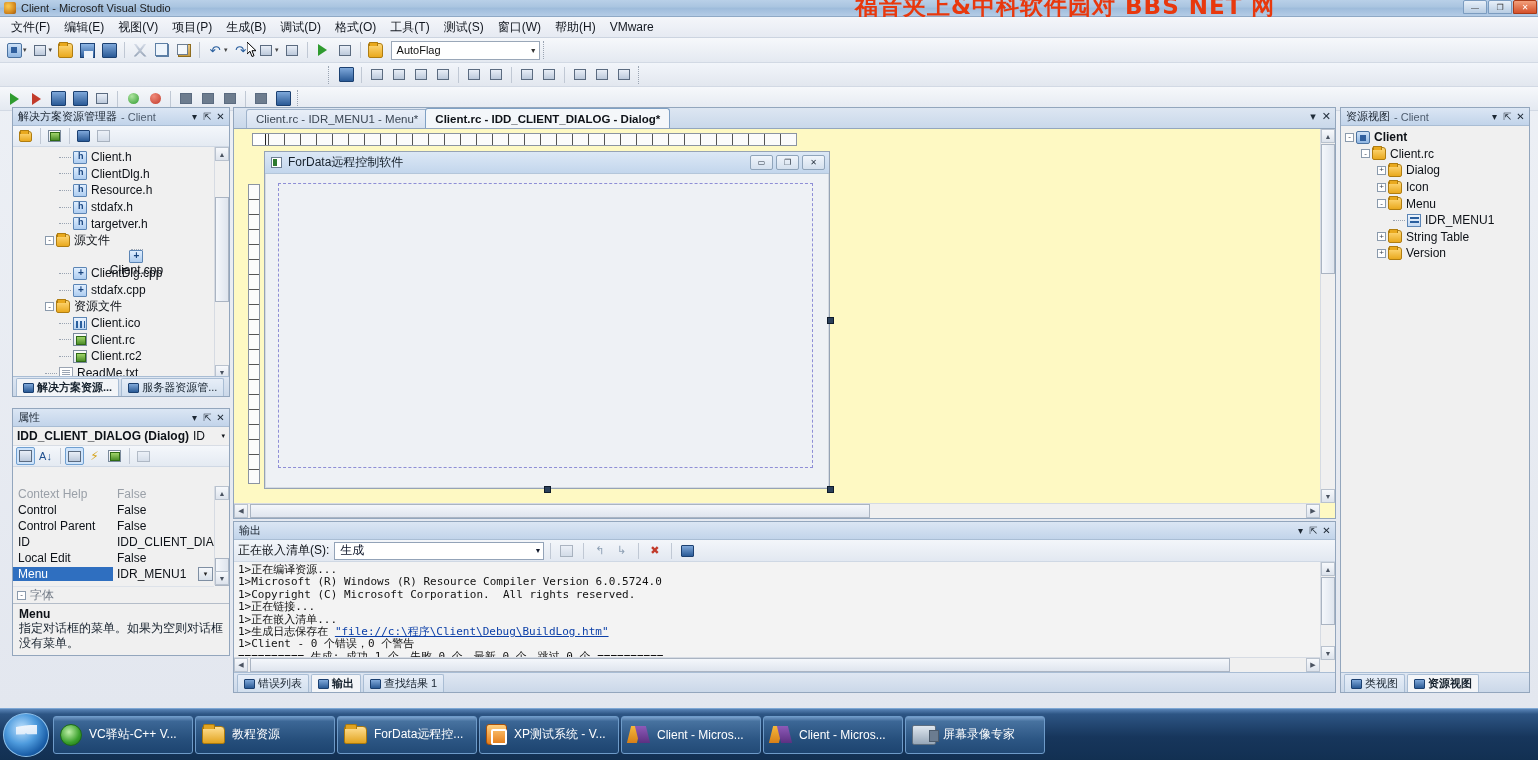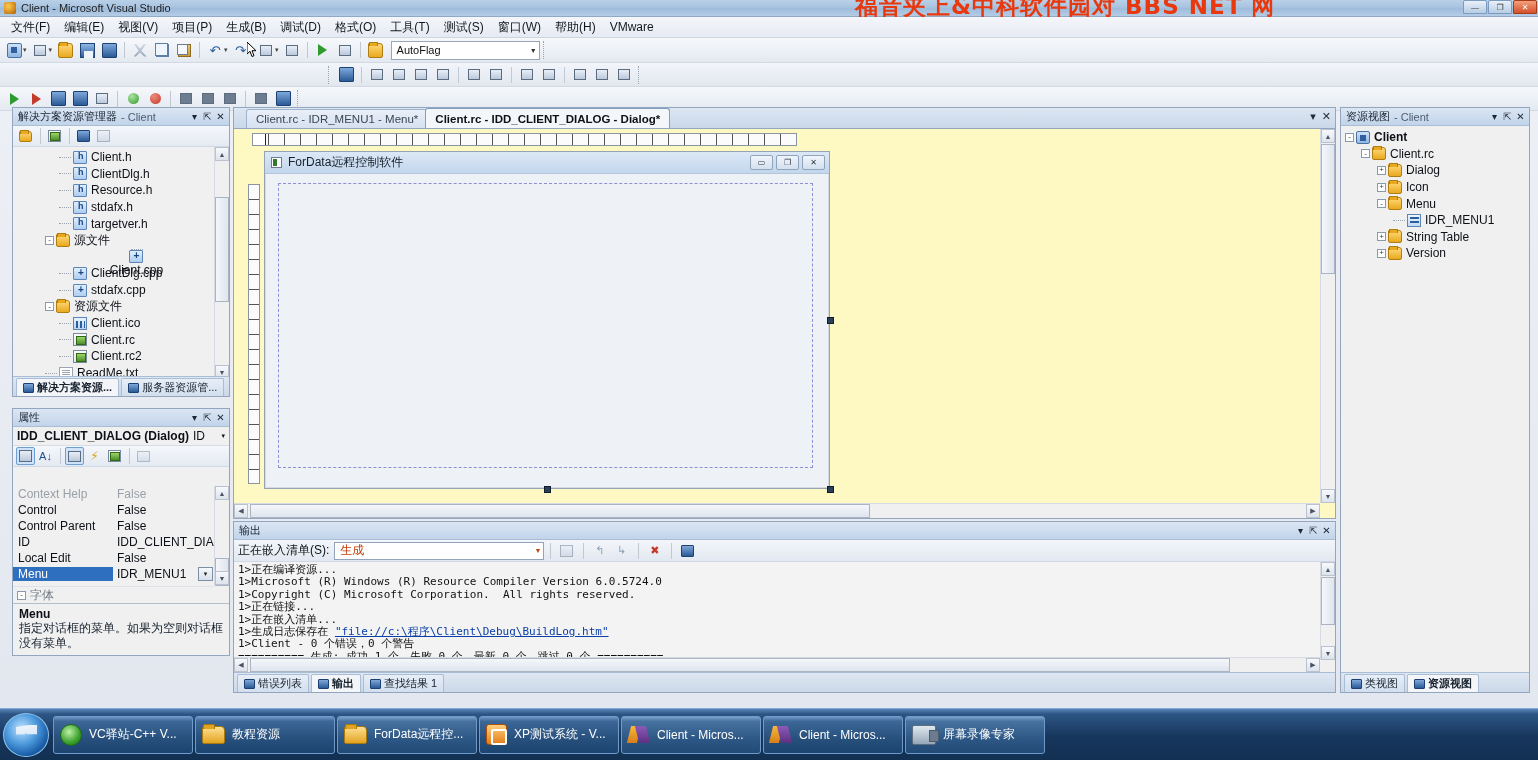--- a/index.html
+++ b/index.html
@@ -289,21 +289,21 @@
 
   
   .out-toolbar {
     height: 22px; display: flex; align-items: center; padding-left: 4px; gap: 2px;
     background: linear-gradient(#f3f6fa, #e2e8f1); border-bottom: 1px solid #cfd8e4;
   }
   .out-label { font-size: 12px; color: #0d1117; white-space: nowrap; margin-right: 3px; }
   .out-combo {
     width: 210px; height: 18px; background: #fff; border: 1px solid #93a3b8;
     display: flex; align-items: center; justify-content: space-between;
-    padding: 0 2px 0 5px; font-size: 12px; color: #c2410c;
+    padding: 0 2px 0 5px; font-size: 12px; color: #0f172a;
   }
   .out-combo .arw { font-size: 7px; }
   .out-body {
     position: absolute; left: 0; right: 0; top: 40px; bottom: 0;
     background: #f3f3f3; overflow: hidden;
     font-family: "DejaVu Sans Mono", "Liberation Mono", monospace;
     font-size: 11px; color: #111; padding: 2px 0 0 4px; line-height: 12.4px;
     white-space: pre;
   }
   .out-body .lnk { color: #0b3fa8; text-decoration: underline; }

